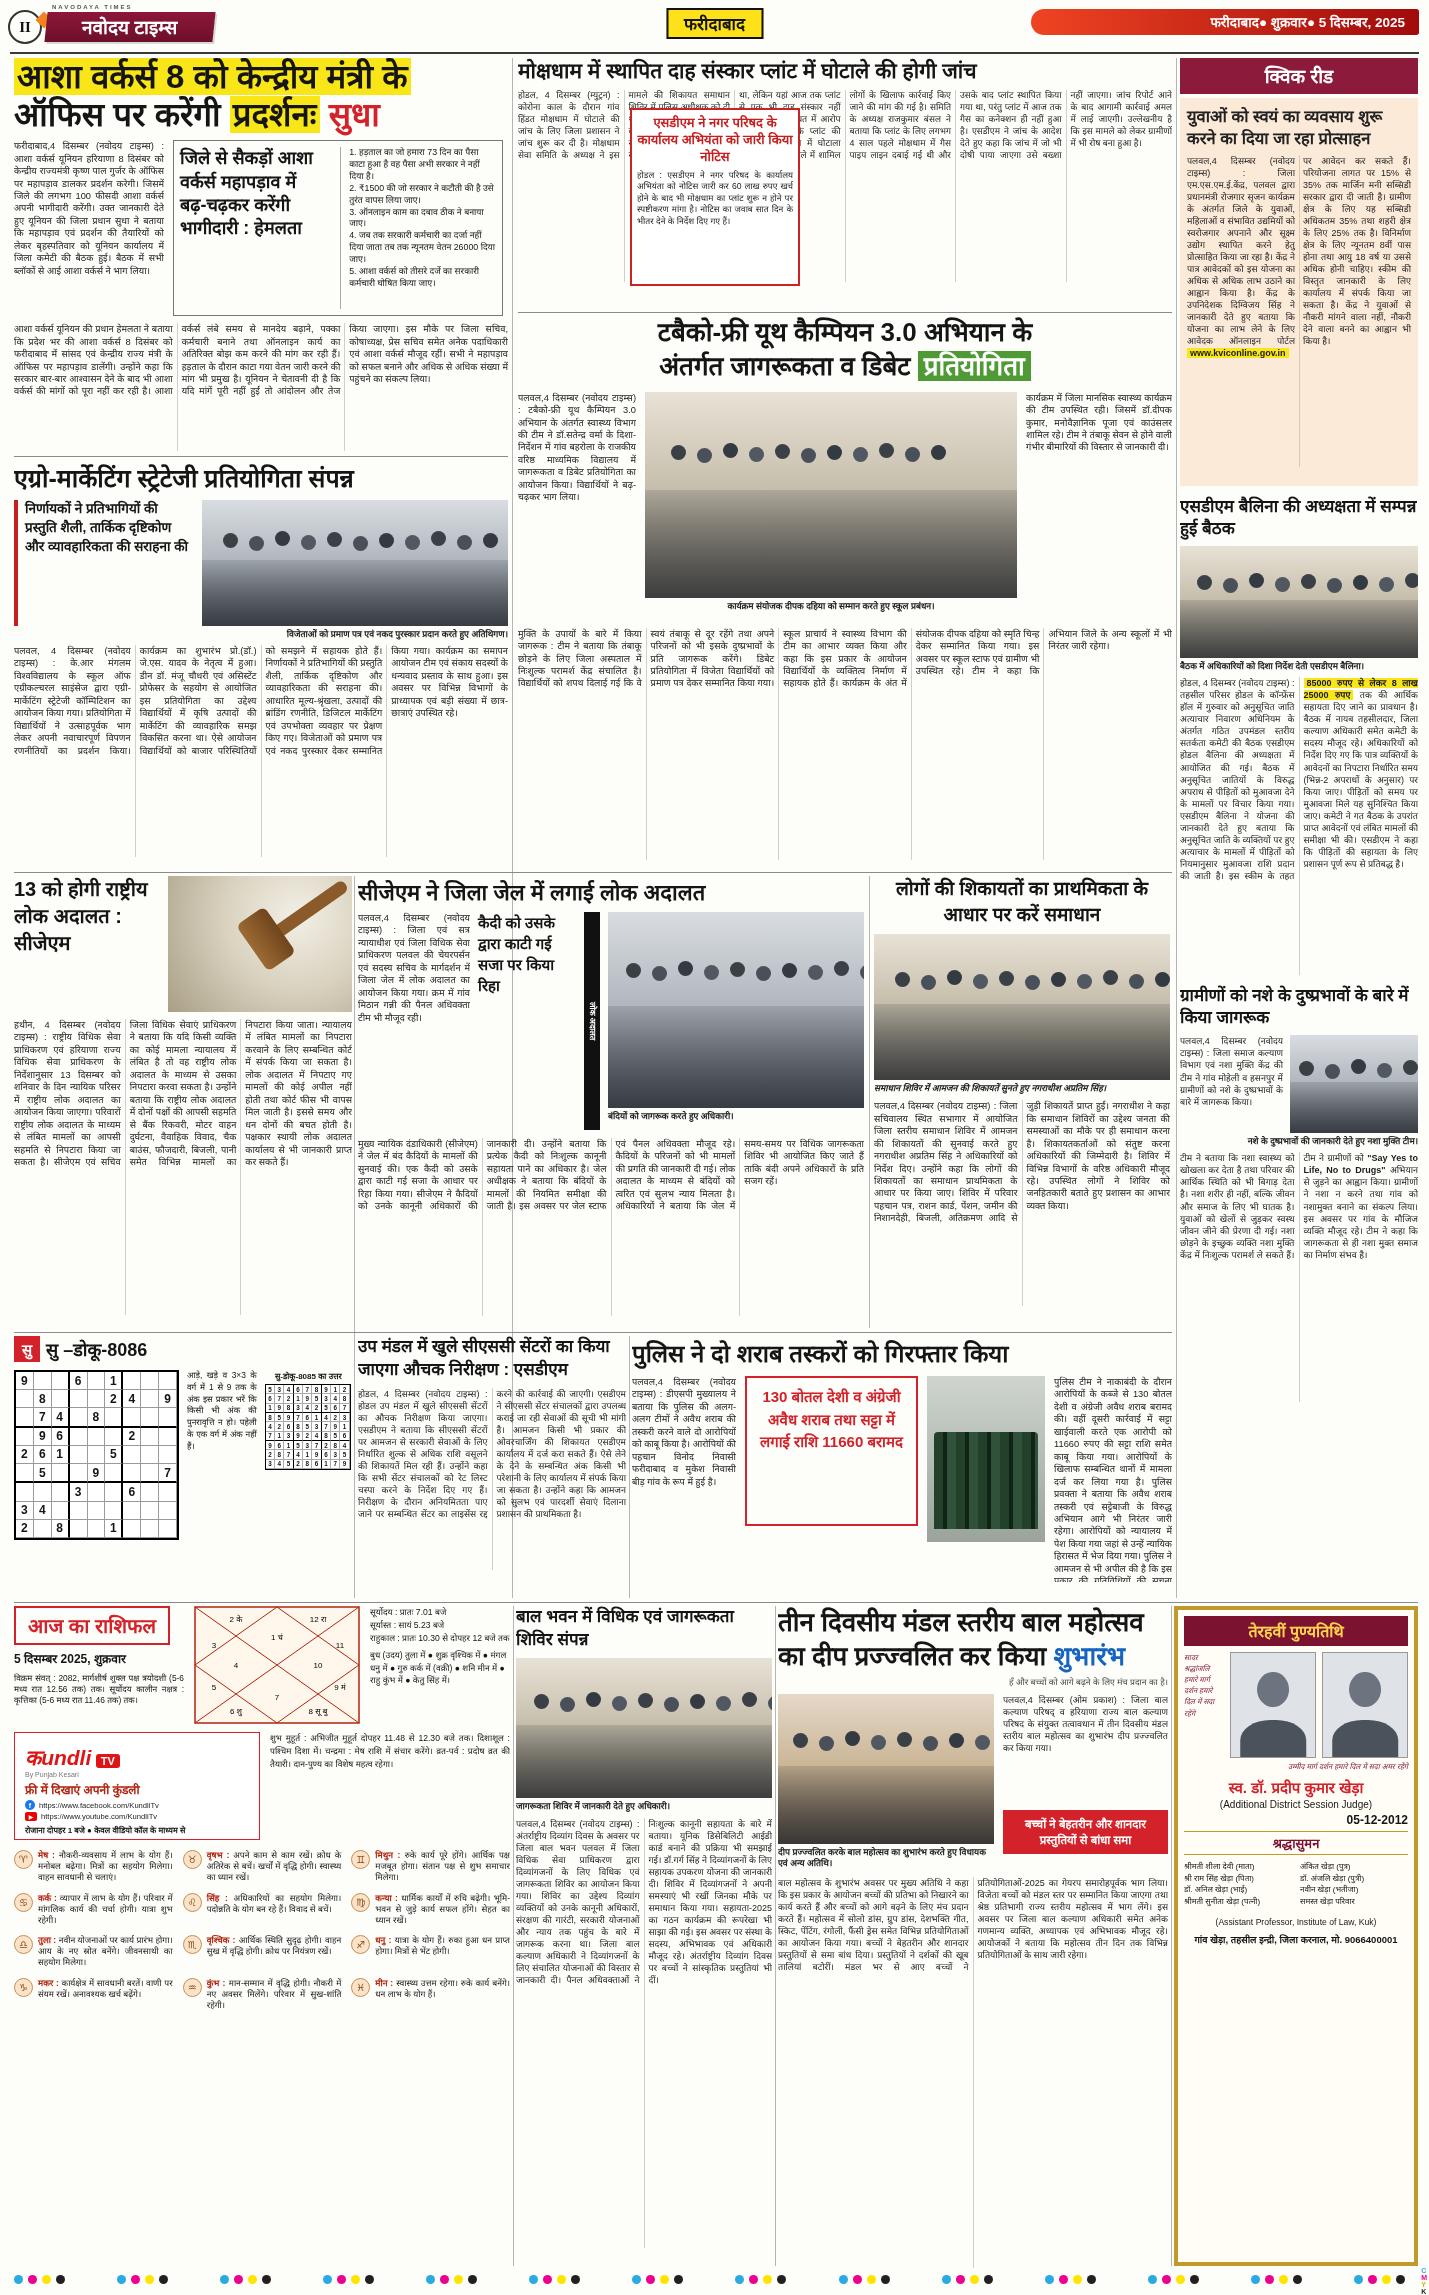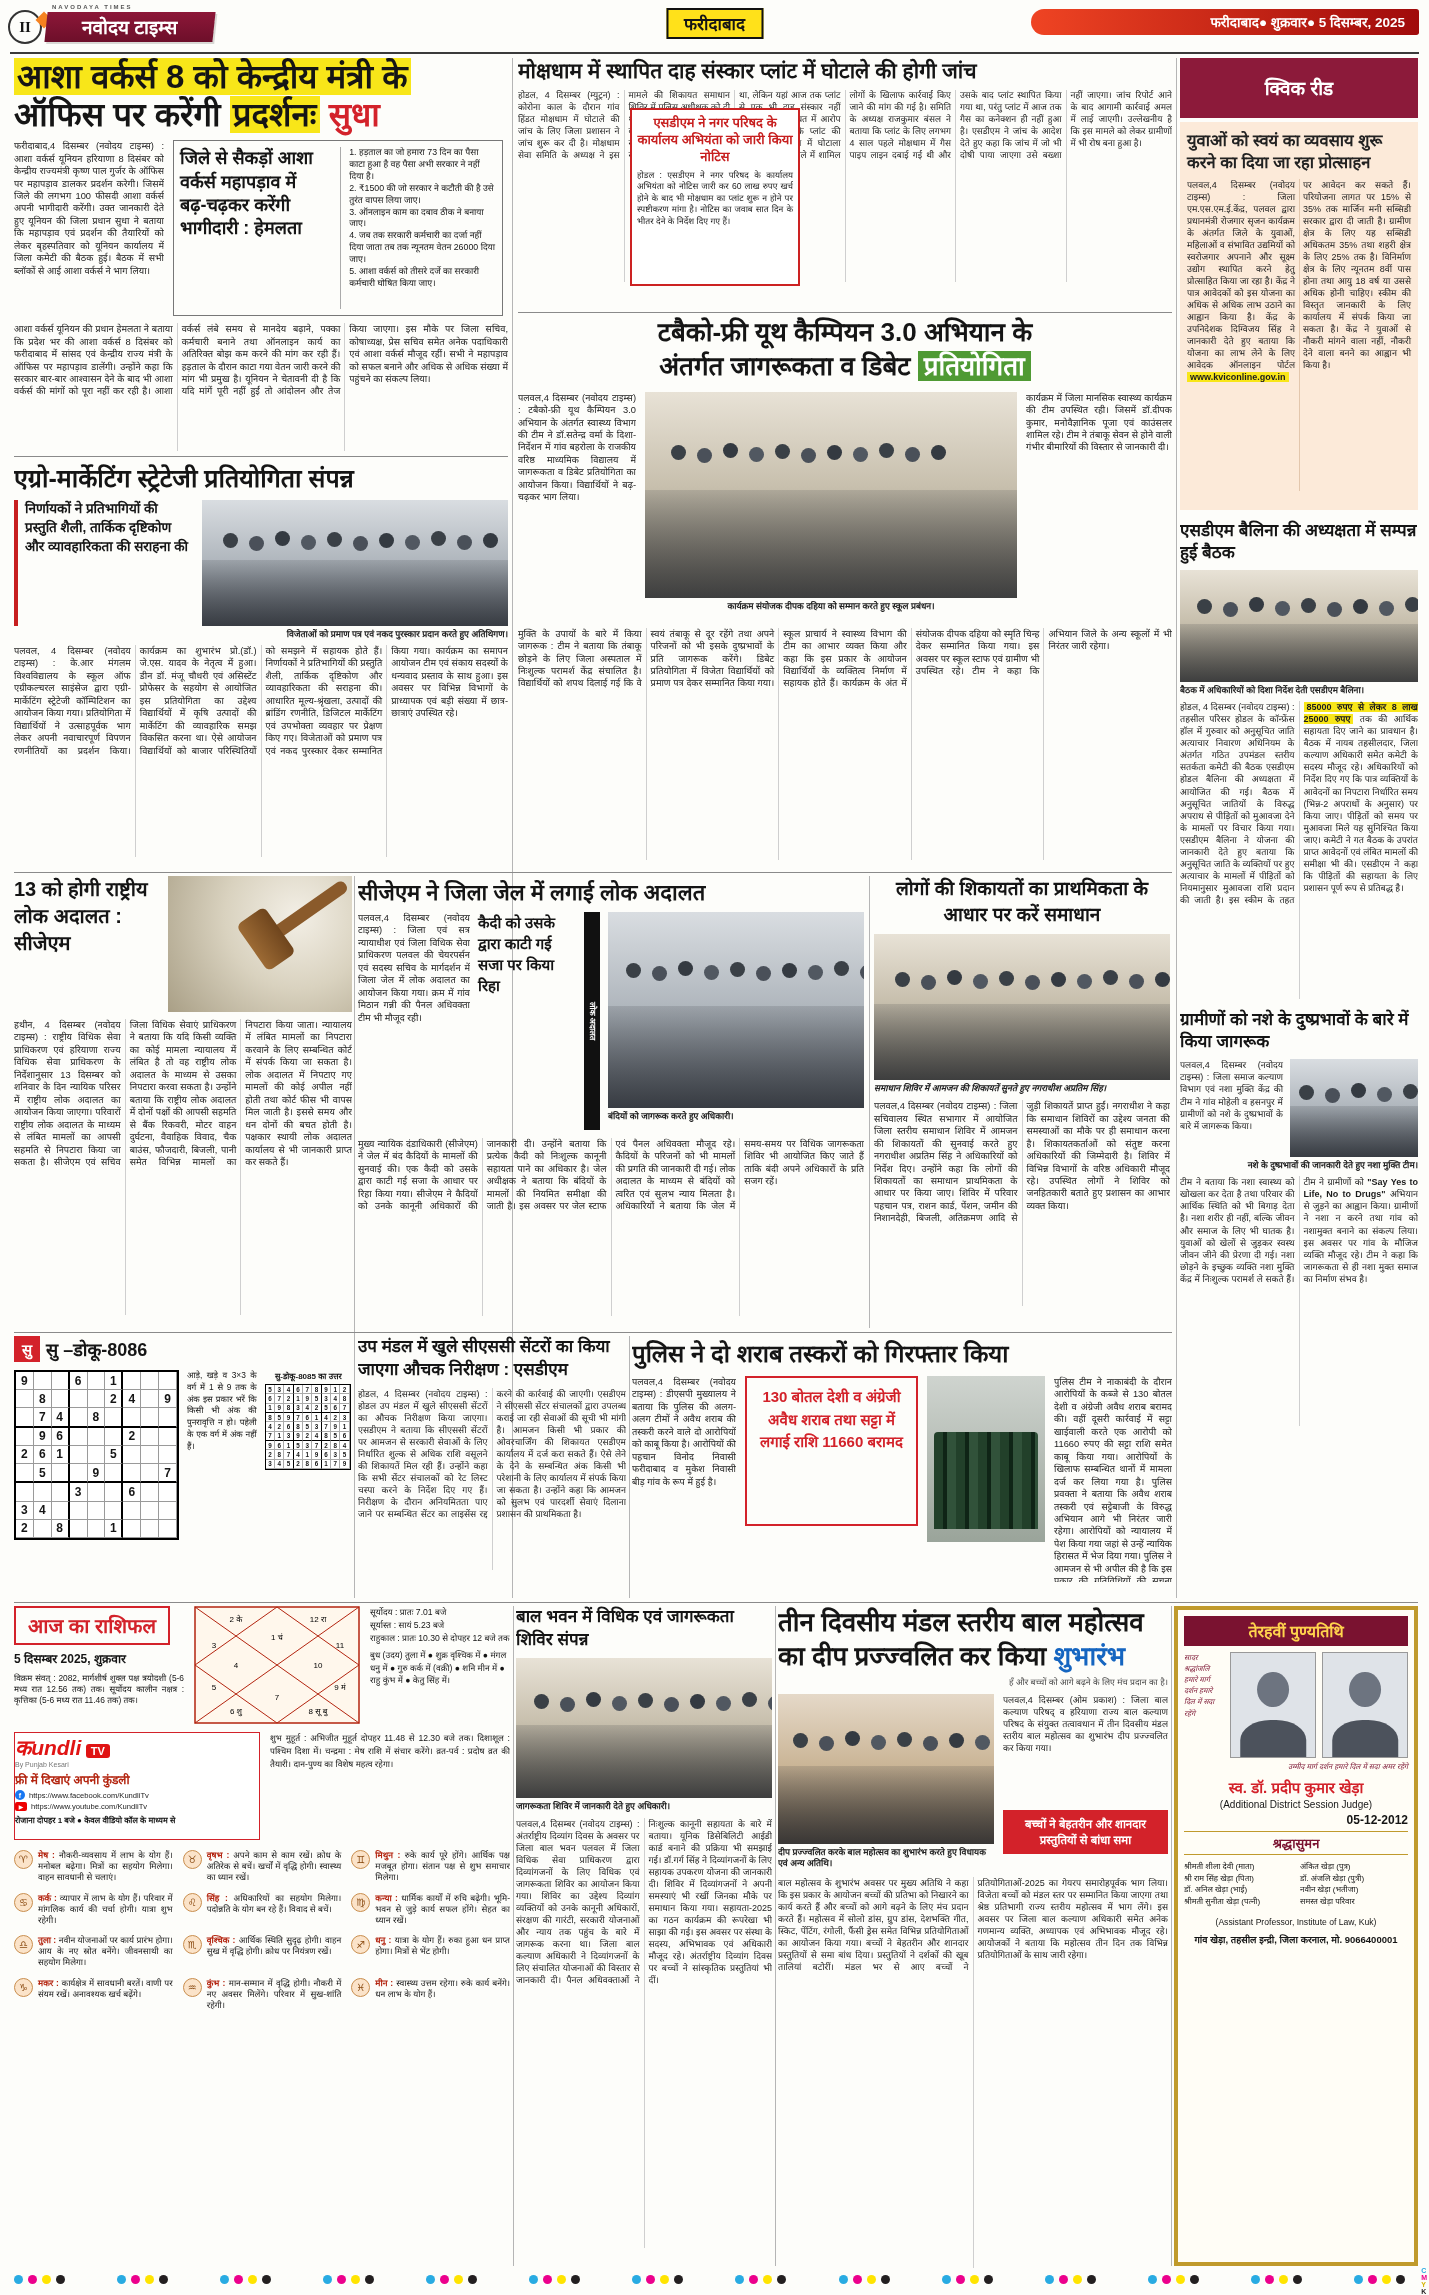--- a/index.html
+++ b/index.html
@@ -61,30 +61,30 @@
            align-items:center;justify-content:center;}
   .su-grid{display:grid;grid-template-columns:repeat(9,1fr);width:170px;height:170px;border:2px solid #000;background:#fff;box-sizing:border-box;}
   .su-c{border-right:1px solid #9a9a9a;border-bottom:1px solid #9a9a9a;display:flex;align-items:center;justify-content:center;
         font-size:12px;font-weight:bold;}
   .su-c.br{border-right:2px solid #000;} .su-c.bb{border-bottom:2px solid #000;}
   .su-ans{display:grid;grid-template-columns:repeat(9,1fr);width:86px;height:86px;border:1.5px solid #000;background:#fff;box-sizing:border-box;}
   .su-a{border-right:.5px solid #aaa;border-bottom:.5px solid #aaa;display:flex;align-items:center;justify-content:center;
         font-size:6.3px;font-weight:bold;}
   .su-a.br{border-right:1.2px solid #000;} .su-a.bb{border-bottom:1.2px solid #000;}
   
-  .qr-bar{background:#8c1a3a;color:#fff;font-weight:800;font-size:19px;text-align:center;padding:17px 0;}
+  .qr-bar{background:#8c1a3a;color:#fff;font-weight:800;font-size:19px;text-align:center;padding:5px 0;}
   .peach{background:#fcead9;padding:7px;box-sizing:border-box;}
   
   .zod-grid{display:grid;grid-template-columns:1fr 1fr 1fr;gap:9px 10px;}
   .zod{display:flex;gap:5px;font-size:8.6px;line-height:1.3;text-align:justify;}
   .zsym{flex:0 0 17px;width:17px;height:17px;border-radius:50%;background:#fbe3c9;border:1px solid #c98e4e;
         display:flex;align-items:center;justify-content:center;font-size:10px;color:#8a4b12;}
   .zod b{color:#b3240f;}
   
-  .kad{border:1.5px solid #d3222a;background:#fff;padding:0;box-sizing:border-box;position:relative;}
+  .kad{border:1.5px solid #d3222a;background:#fff;padding:10px;box-sizing:border-box;position:relative;}
   .kbrand{font-weight:900;font-style:italic;color:#e01414;font-size:21px;}
   .ktv{display:inline-block;background:#e01414;color:#fff;font-weight:800;font-size:11px;padding:1px 5px;border-radius:3px;}
   .klink{display:flex;align-items:center;gap:4px;font-size:7.6px;color:#222;margin-top:2px;}
   .fbdot{width:10px;height:10px;border-radius:50%;background:#1877f2;color:#fff;font-size:7px;font-weight:bold;
          display:flex;align-items:center;justify-content:center;}
   .ytdot{width:12px;height:9px;border-radius:2px;background:#e00;color:#fff;font-size:6px;
          display:flex;align-items:center;justify-content:center;}
   
   .obit{border:4px solid #c09a2c;background:#fffdf6;box-sizing:border-box;padding:6px;}
   .obit-rib{background:#7a1230;color:#ffd34d;font-weight:800;font-size:16px;text-align:center;padding:4px 0;}

